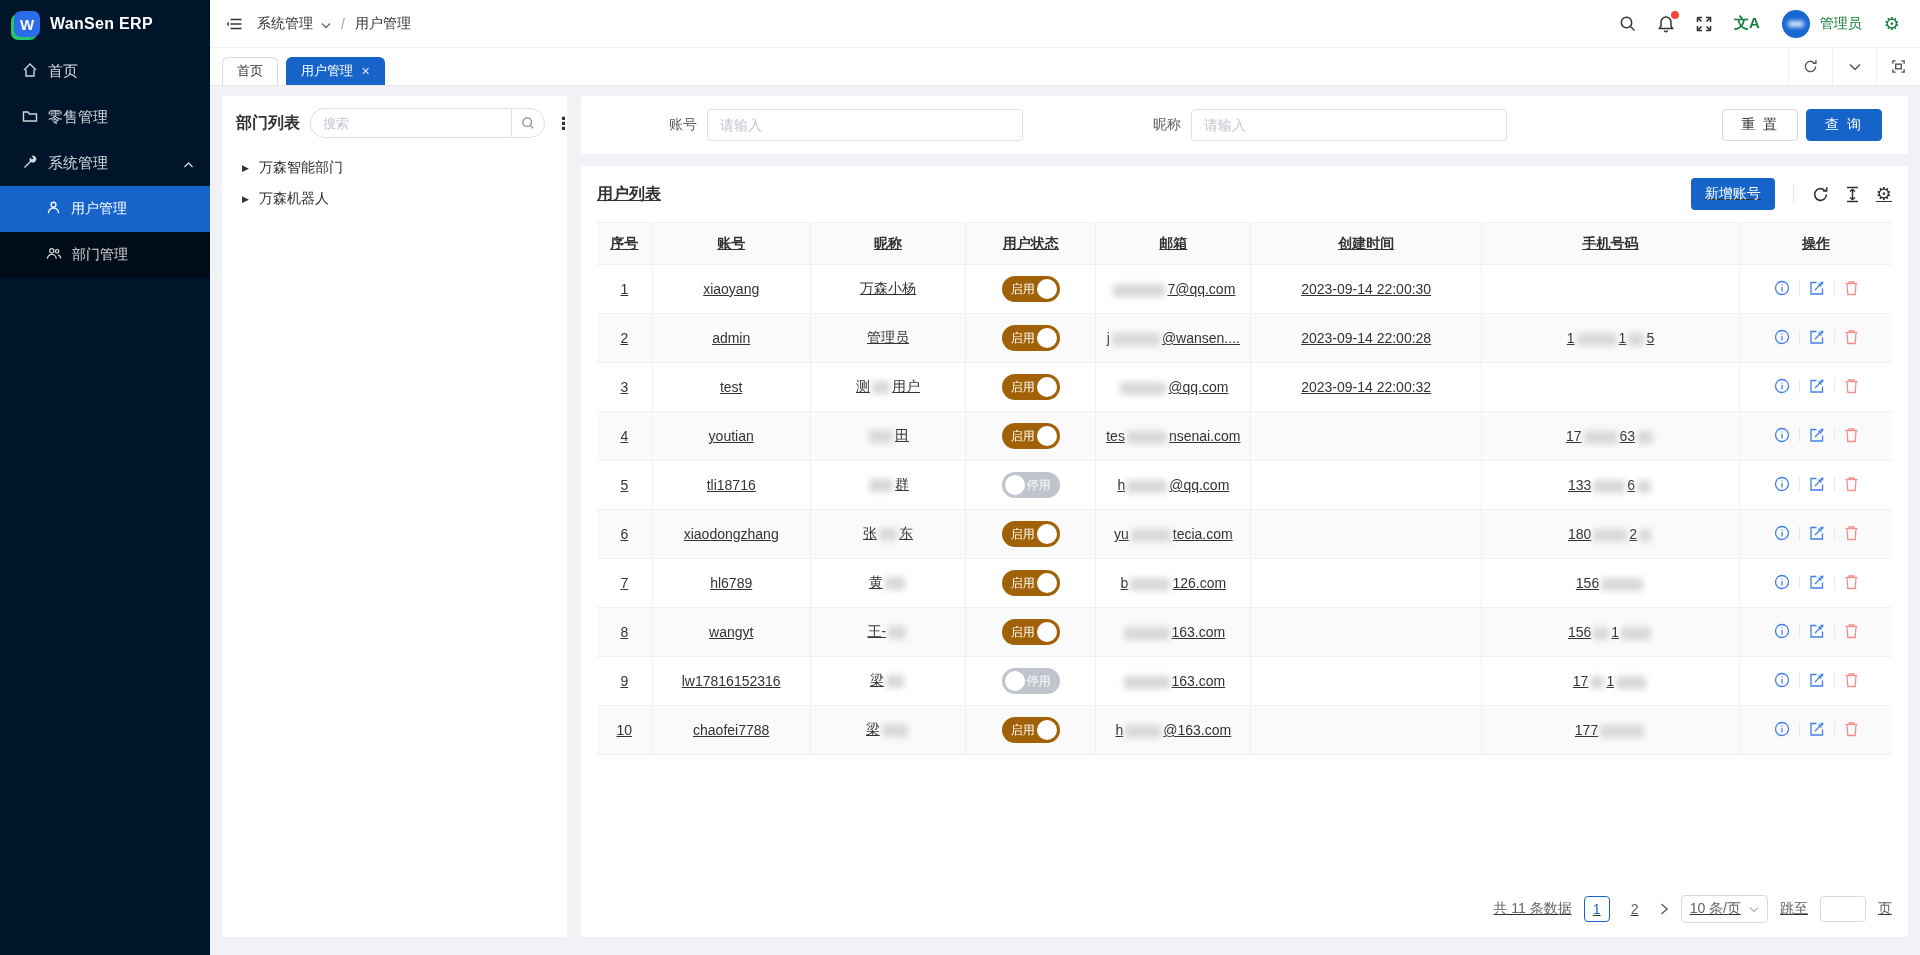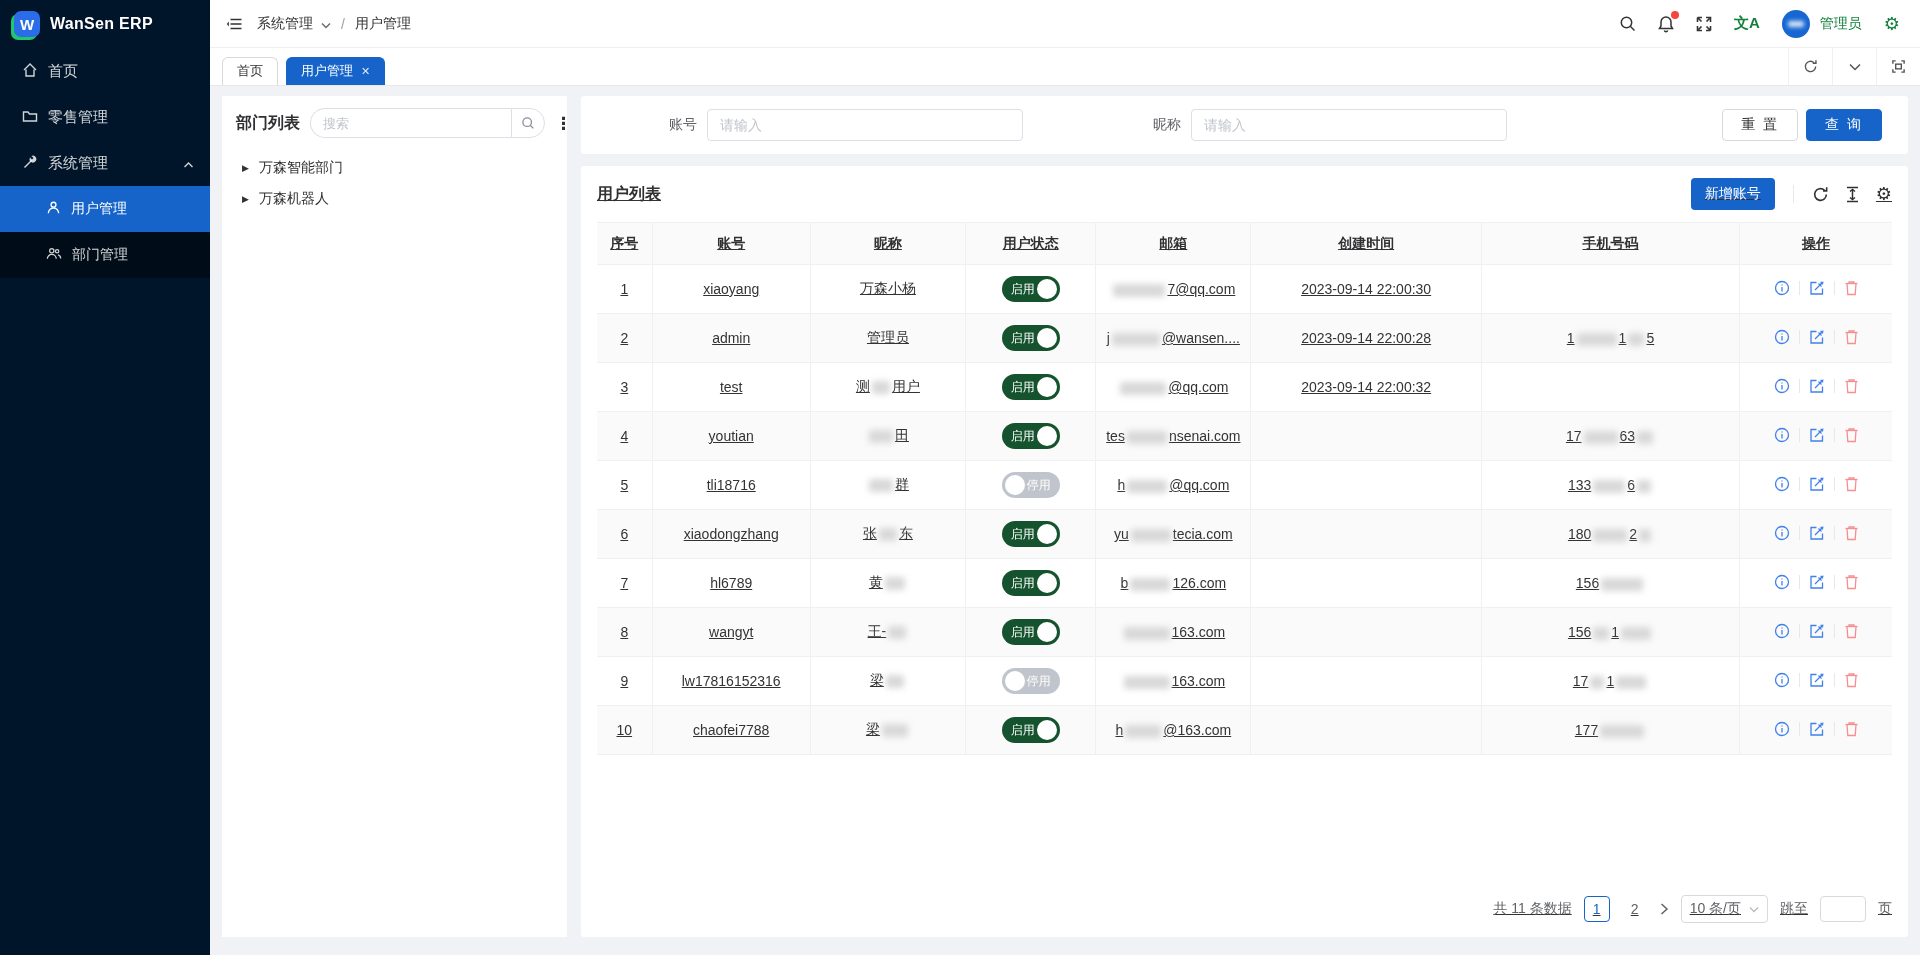--- a/index.html
+++ b/index.html
@@ -78,21 +78,21 @@
 
   table { width:100%; border-collapse:collapse; table-layout:fixed; margin-top:12px;}
   th,td { border-bottom:1px solid #f0f0f0; border-right:1px solid #f0f0f0; text-align:center; height:40px; font-size:14px; overflow:hidden; white-space:nowrap;}
   th:last-child, td:last-child { border-right:none;}
   thead th { background:#fafafa; color:#303133; font-weight:bold; height:42px; border-top:1px solid #f0f0f0;}
   tbody td { height:49px; color:#333;}
   tbody tr:nth-child(even) td { background:#fafafa;}
   .mask { display:inline-block; height:13px; background:#d8d8d8; border-radius:2px; filter:blur(3px); vertical-align:middle; margin:0 2px;}
 
   .switch { width:58px; height:26px; border-radius:13px; display:inline-flex; align-items:center; position:relative; font-size:12px; color:#fff; cursor:pointer; vertical-align:middle;}
-  .switch.on { background:#14532d; justify-content:flex-start; padding-left:9px;}
+  .switch.on { background:#a16207; justify-content:flex-start; padding-left:9px;}
   .switch.off { background:#c0c4cc; justify-content:flex-end; padding-right:9px;}
   .knob { position:absolute; top:3px; width:20px; height:20px; border-radius:50%; background:#fff;}
   .switch.on .knob { right:3px;}
   .switch.off .knob { left:3px;}
 
   .ops { display:inline-flex; align-items:center; gap:9px;}
   .ops .op { display:inline-flex; cursor:pointer;}
   .ops .vsep { width:1px; height:14px; background:#e8e8e8;}
   .op.info, .op.edit { color:#4080e8;}
   .op.del { color:#f58e8e;}

